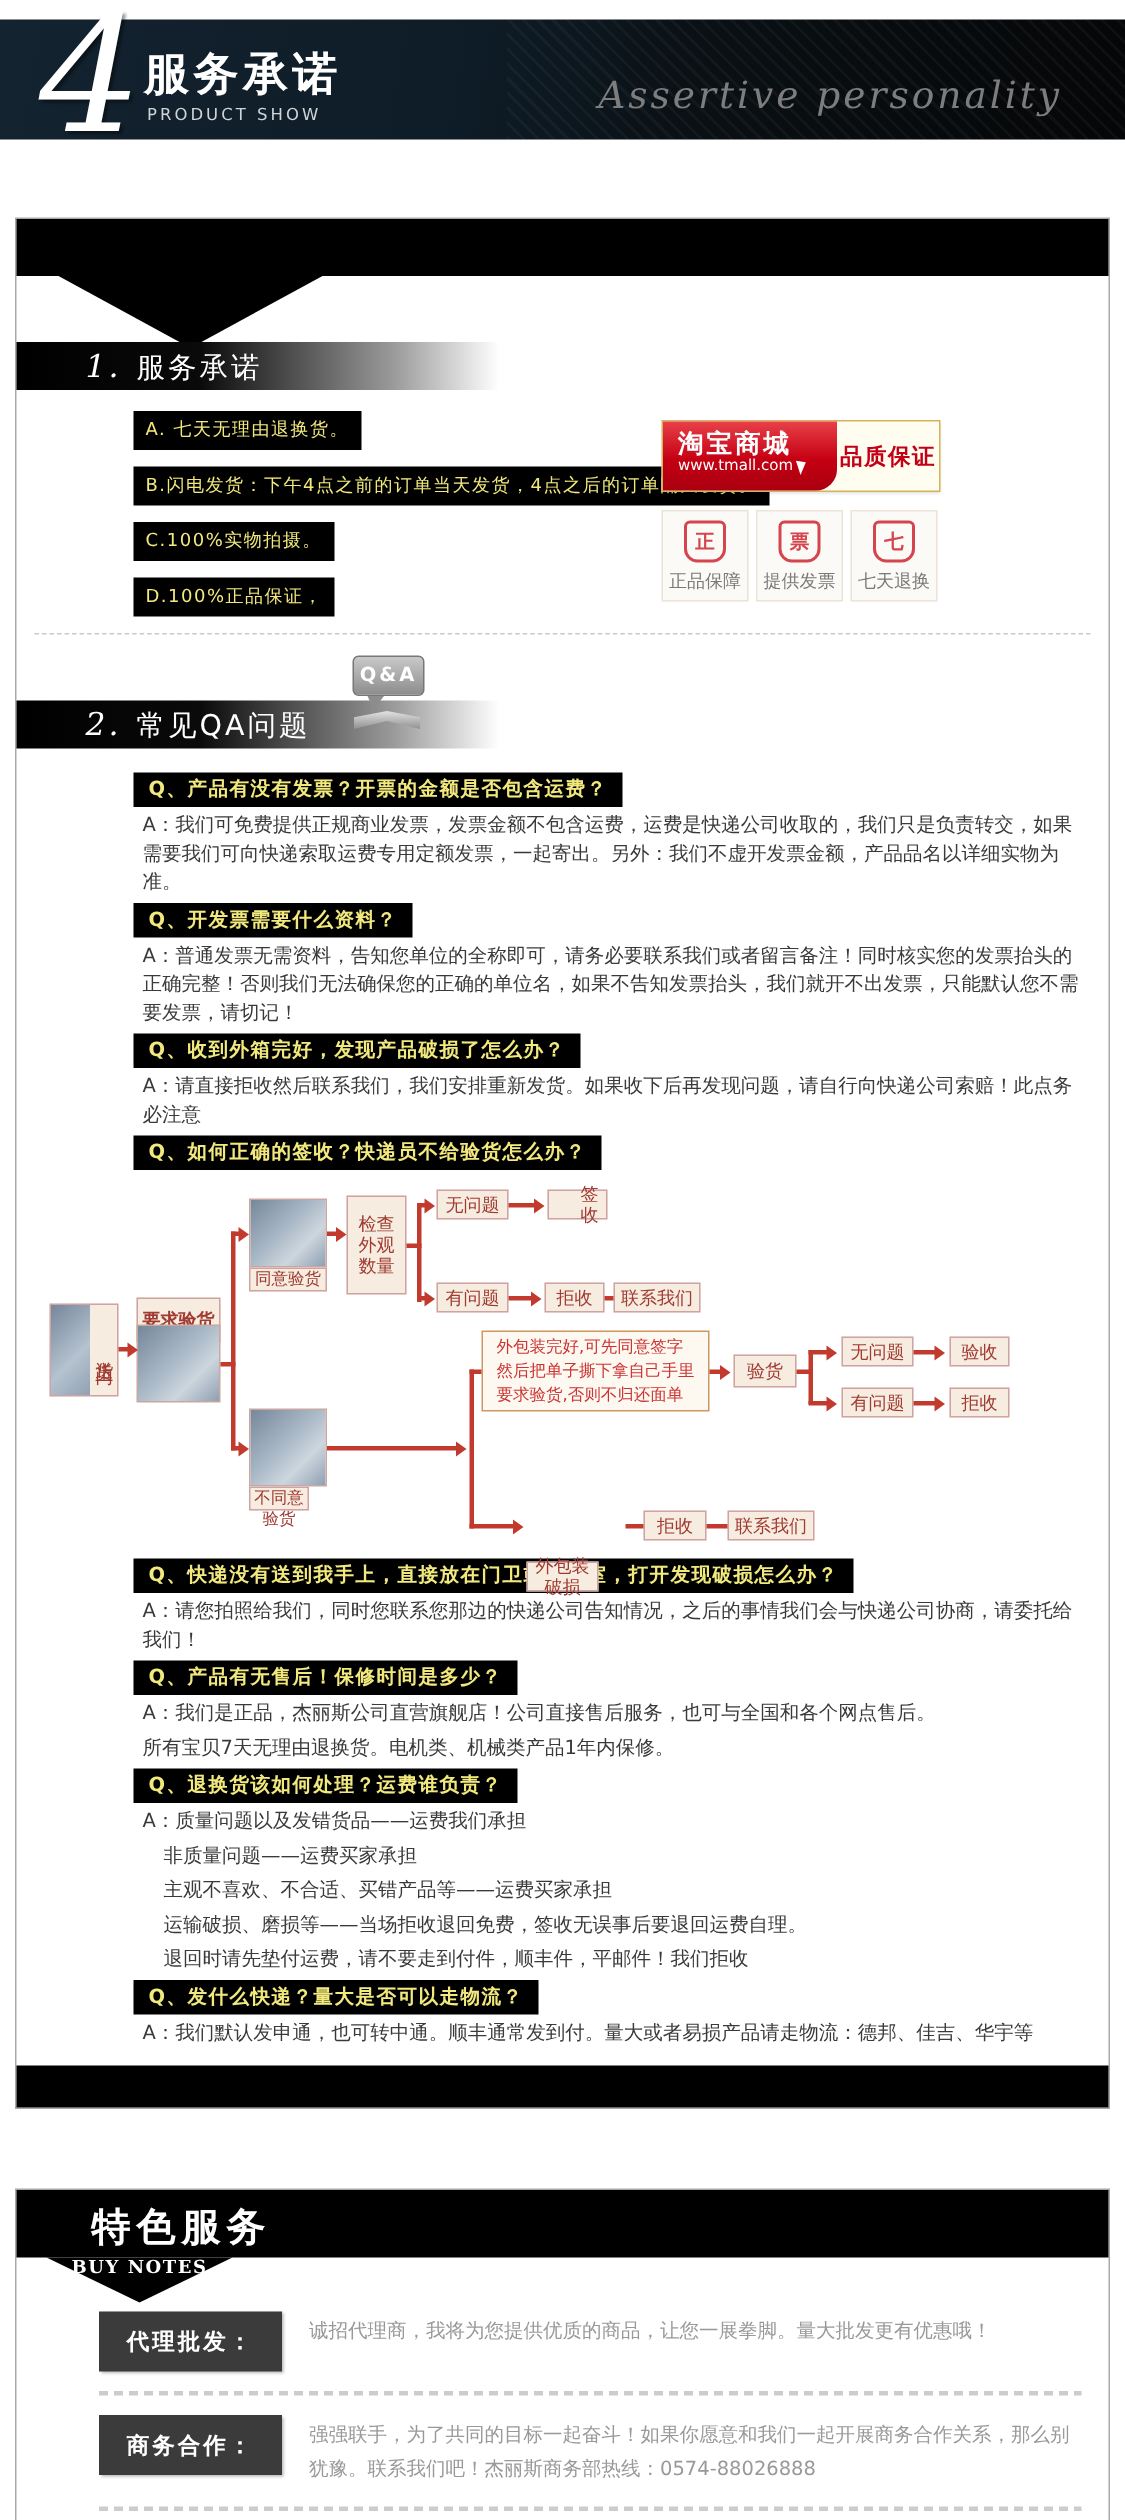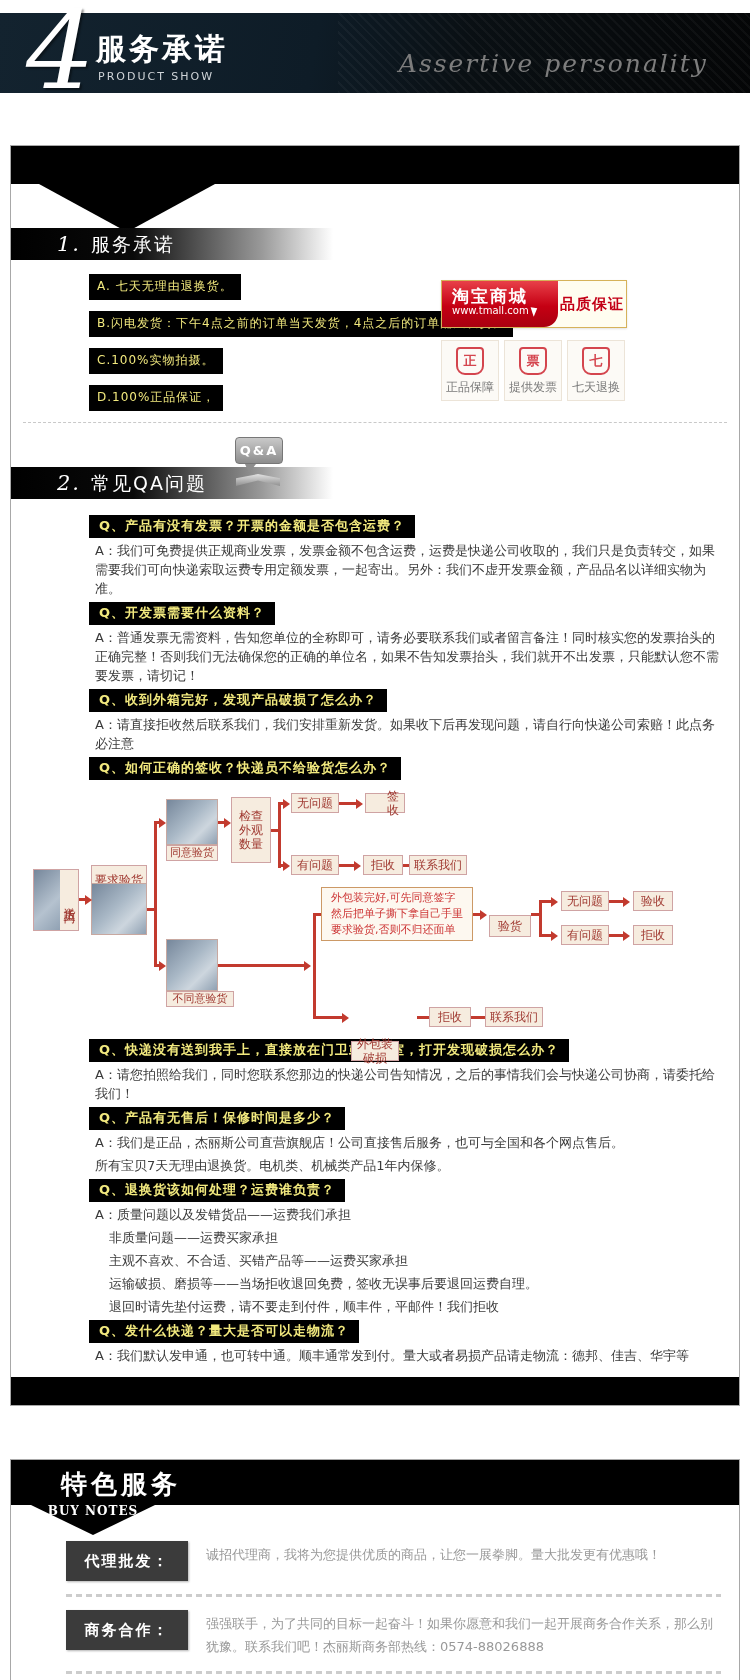--- a/index.html
+++ b/index.html
@@ -187,48 +187,48 @@
       <div class="qa-item">
         <div><span class="q">Q、如何正确的签收？快递员不给验货怎么办？</span></div>
 
         <div class="flow">
 
           <div class="vstart" style="left:22px;top:82px;width:46px;height:62px;">
             <div class="ph"></div>
             <div class="vl">送货上门</div>
           </div>
 
-          <div class="fbox" style="left:80px;top:78px;width:56px;height:30px;">要求验货</div>
+          <div class="fbox" style="left:80px;top:78px;width:56px;height:30px;font-weight:bold;">要求验货</div>
           <div class="fphoto" style="left:80px;top:96px;width:56px;height:52px;"></div>
 
           <div class="fphoto" style="left:155px;top:12px;width:52px;height:46px;"></div>
           <div class="fcap" style="left:155px;top:58px;width:52px;height:16px;">同意验货</div>
 
           <div class="fbox" style="left:220px;top:10px;width:40px;height:66px;flex-direction:column;">
             <span>检查</span>
             <span>外观</span>
             <span>数量</span>
           </div>
 
           <div class="fbox" style="left:280px;top:6px;width:48px;height:20px;">无问题</div>
           <div class="fbox" style="left:354px;top:6px;width:40px;height:20px;padding-left:16px;">签收</div>
           <div class="fbox" style="left:280px;top:68px;width:48px;height:20px;">有问题</div>
           <div class="fbox" style="left:352px;top:68px;width:40px;height:20px;">拒收</div>
           <div class="fbox" style="left:398px;top:68px;width:58px;height:20px;">联系我们</div>
 
           <div class="fphoto" style="left:155px;top:152px;width:52px;height:52px;"></div>
-          <div class="fcap" style="left:155px;top:204px;width:68px;height:16px;">不同意验货</div>
+          <div class="fcap" style="left:155px;top:204px;width:40px;height:16px;">不同意验货</div>
 
           <div class="fnote" style="left:310px;top:100px;width:152px;height:54px;">
             <div>外包装完好,可先同意签字</div>
             <div>然后把单子撕下拿自己手里</div>
             <div>要求验货,否则不归还面单</div>
           </div>
 
-          <div class="fbox" style="left:478px;top:128px;width:42px;height:22px;">验货</div>
+          <div class="fbox" style="left:478px;top:116px;width:42px;height:22px;">验货</div>
           <div class="fbox" style="left:550px;top:104px;width:48px;height:20px;">无问题</div>
           <div class="fbox" style="left:622px;top:104px;width:40px;height:20px;">验收</div>
           <div class="fbox" style="left:550px;top:138px;width:48px;height:20px;">有问题</div>
           <div class="fbox" style="left:622px;top:138px;width:40px;height:20px;">拒收</div>
 
           <div class="fbox" style="left:340px;top:226px;width:48px;height:20px;margin-top:28px;">外包装破损</div>
           <div class="fbox" style="left:418px;top:220px;width:42px;height:20px;">拒收</div>
           <div class="fbox" style="left:474px;top:220px;width:58px;height:20px;">联系我们</div>
 
           <div class="hl" style="left:68px;top:111px;width:7px;"></div>

